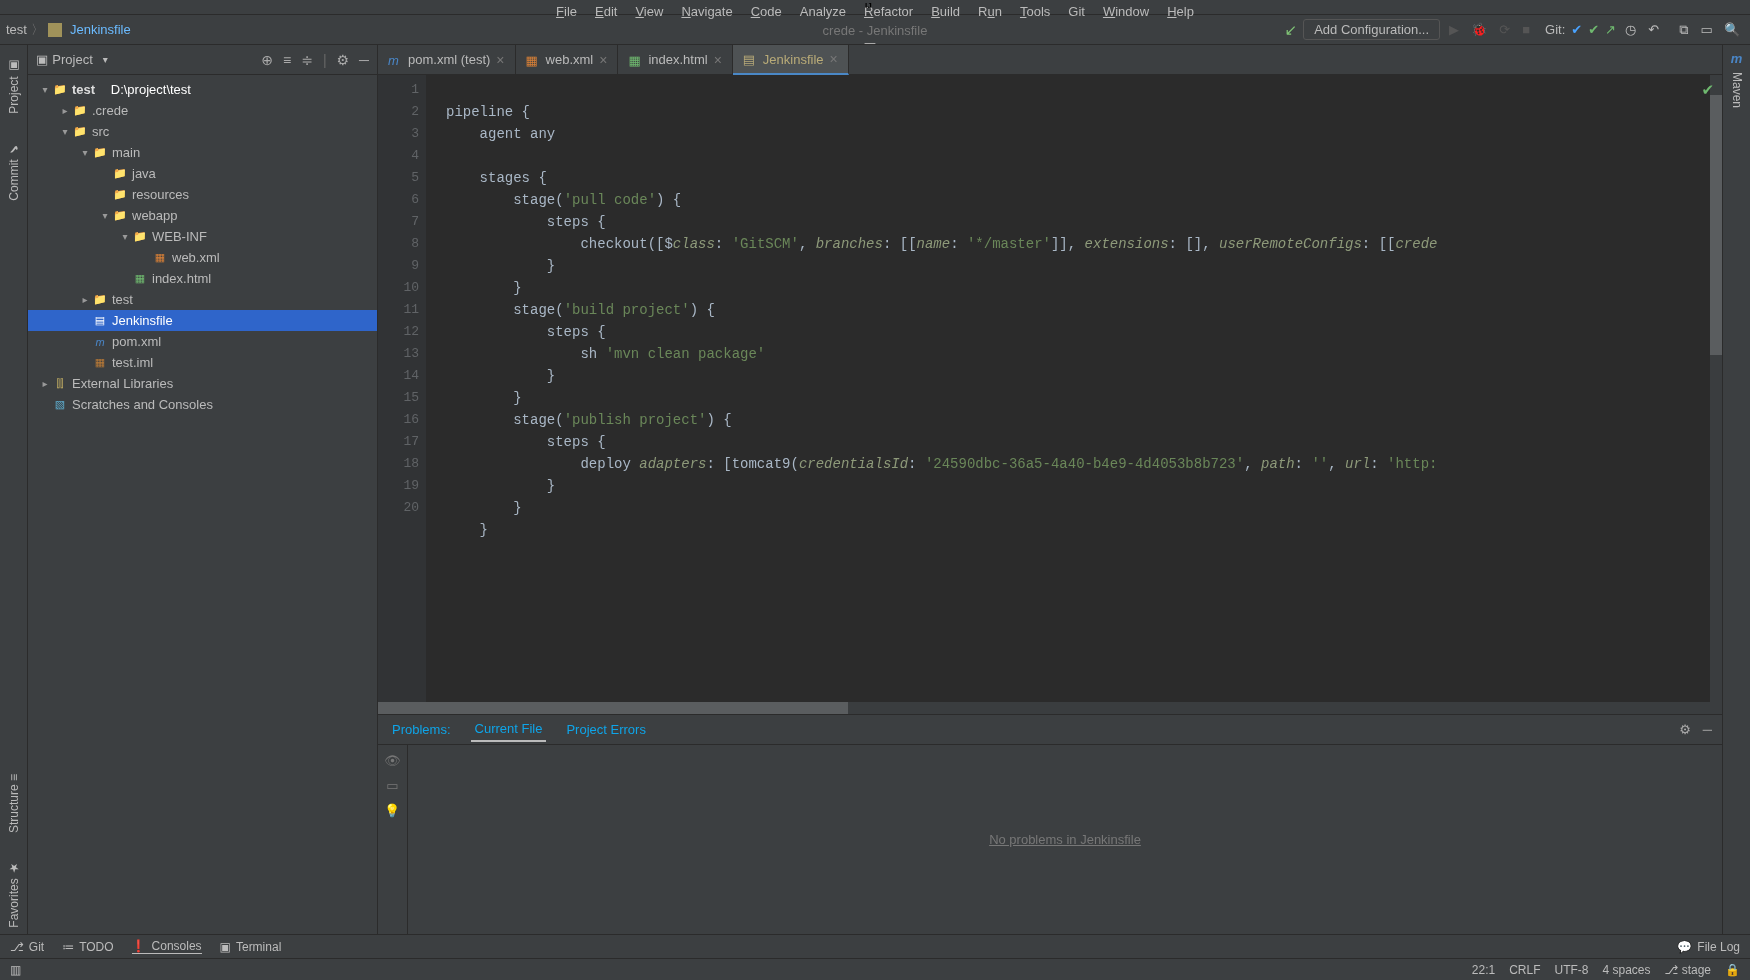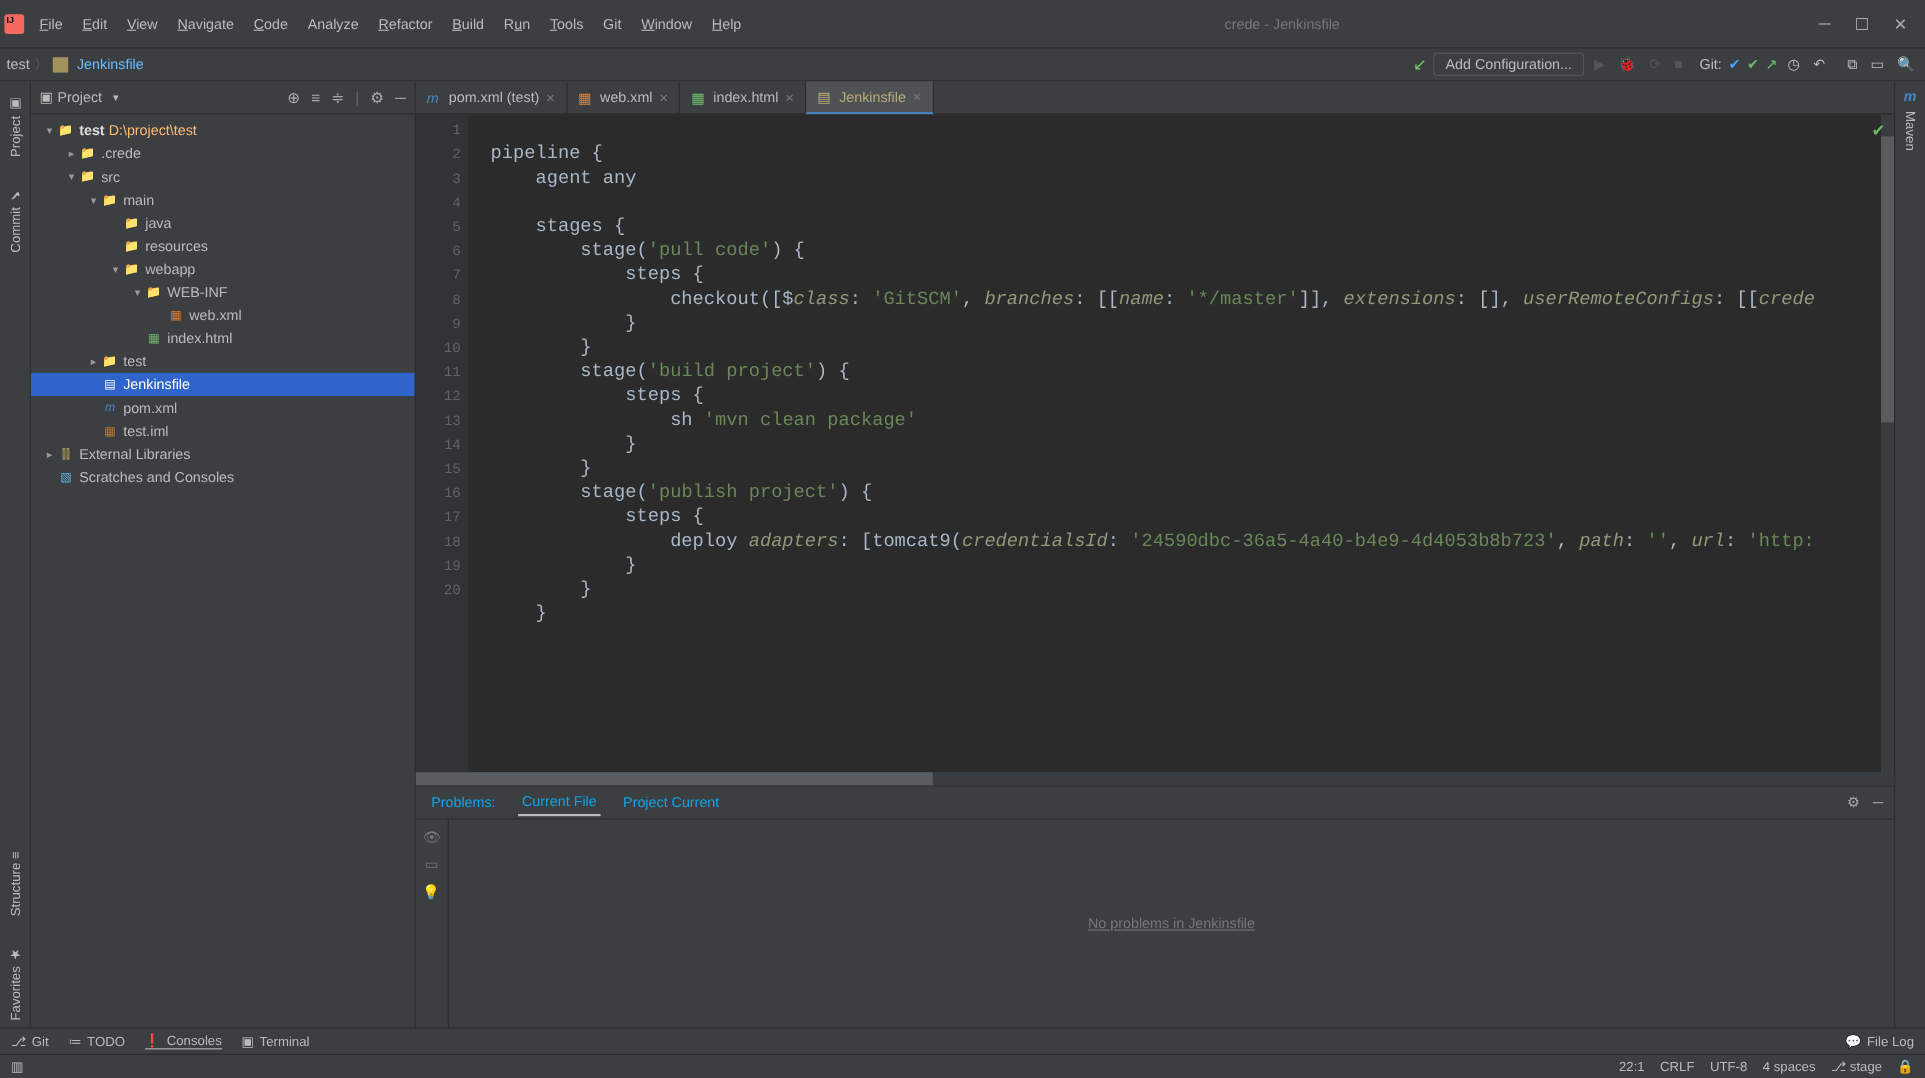--- a/index.html
+++ b/index.html
@@ -1,20 +1,20 @@
 <!DOCTYPE html>
 <html><head>
 <meta charset="utf-8">
 <style>
 * { box-sizing: border-box; margin: 0; padding: 0; }
 body { font-family: "Segoe UI", Arial, sans-serif; font-size: 13px; background: #3c3f41; color: #bbb; overflow: hidden; user-select: none; }
 .window { width: 1750px; height: 980px; display: flex; flex-direction: column; background: #3c3f41; }
 
 
-.titlebar { height: 44px; display: flex; align-items: center; background: #3c3f41; border-bottom: 1px solid #2b2b2b; padding: 0 4px; }
+.titlebar { height: 15px; display: flex; align-items: center; background: #3c3f41; border-bottom: 1px solid #2b2b2b; padding: 0 4px; flex-direction: column; }
 .app-icon { width: 18px; height: 18px; background: #f6695e; border-radius: 3px; margin-right: 6px; position: relative; }
 .app-icon::after { content: "IJ"; position:absolute; top:1px; left:2px; font-size:8px; color:#000; font-weight:bold; }
 .menu { display: flex; gap: 2px; }
 .menu-item { padding: 4px 8px; cursor: default; }
 .menu-item u { text-decoration: underline; }
 .title-text { flex: 1; text-align: center; color: #777; font-size: 13px; }
 .win-controls { display: flex; gap: 14px; align-items: center; margin-right: 8px; }
 .win-controls span { font-size: 15px; color: #aaa; cursor: default; padding:2px 4px; }
 
 
@@ -49,35 +49,35 @@
 .sidebar-header .title { font-weight: normal; margin-right: 6px; }
 .sidebar-header .title-icon { color: #bbb; margin-right: 4px; }
 .sidebar-header .dd-arrow { font-size: 10px; color:#bbb; margin-left:4px;}
 .sidebar-header .hdr-icons { margin-left:auto; display:flex; gap:10px; color:#aaa; font-size:14px;}
 .tree { flex: 1; overflow: auto; padding-top: 4px; }
 .tree-row { display: flex; align-items: center; height: 21px; padding-left: 10px; cursor: default; white-space: nowrap; }
 .tree-row.sel { background: #2f65ca; color: #fff; }
 .tree-row .arrow { width: 14px; text-align: center; color: #999; font-size: 10px; }
 .tree-row .ti { width: 16px; height: 14px; margin-right: 4px; display:inline-flex; align-items:center; justify-content:center; font-size: 11px; }
 .folder-icon { color:#b0a57b;}
-.dim { color: #fdba74; }
+.dim { color: #ffffff; margin-left: 12px; }
 .lib-icon { color:#c9b466;}
 
 
 .editor-area { flex: 1; display: flex; flex-direction: column; min-width: 0; }
 .tabs { height: 30px; display: flex; align-items: stretch; border-bottom: 1px solid #2b2b2b; background: #3c3f41; }
 .tab { display:flex; align-items:center; gap:6px; padding: 0 10px; border-right: 1px solid #2b2b2b; color:#bbb; cursor:default; font-size:13px;}
 .tab.active { background: #4e5254; border-bottom: 2px solid #4a88c7; margin-bottom:-1px;}
 .tab .close { color:#777; font-size: 14px; }
 .tab .ti-tab { width:14px; height:14px; display:inline-block;}
 .tab.active .tlabel{ color: #b9ab78;}
 
 .editor-body { flex: 1; display: flex; background:#2b2b2b; min-height:0; position:relative; overflow:hidden;}
 .gutter { width: 48px; background:#313335; text-align:right; padding: 4px 6px 0 0; color:#606366; font-family: Consolas, "Courier New", monospace; font-size: 13px; line-height: 22px; border-right:1px solid #313335;}
-.code { flex:1; padding: 4px 0 0 20px; font-family: Consolas, "Courier New", monospace; font-size: 17px; line-height: 22px; color:#a9b7c6; white-space: pre; overflow-x:auto; position:relative;}
+.code { flex:1; padding: 4px 0 0 20px; font-family: Consolas, "Courier New", monospace; font-size: 14px; line-height: 22px; color:#a9b7c6; white-space: pre; overflow-x:auto; position:relative;}
 .str { color:#6a8759; }
 .ident { font-style: italic; color:#8e9a7a;}
 .ok-mark { position: absolute; top: 6px; right: 8px; color:#6fb96f; font-size: 15px;}
 .editor-body .vscroll { width:12px; background:#3a3d3f;}
 .editor-body .vscroll .thumb { width:100%; height:260px; background:#5a5d5f; margin-top:20px;}
 .hscroll { height: 12px; background:#3a3d3f; position:relative;}
 .hscroll .thumb { height:100%; width: 470px; background:#5a5d5f; }
 
 
 .problems { height: 220px; border-top: 1px solid #2b2b2b; display:flex; flex-direction:column; background:#3c3f41;}
@@ -316,21 +316,21 @@
           </div>
       </div>
       <div class="hscroll">
           <div class="thumb"></div>
         </div>
 
       <div class="problems">
         <div class="problems-tabs">
           <span class="ptab">Problems:</span>
           <span class="ptab active">Current File</span>
-          <span class="ptab">Project Current</span>
+          <span class="ptab">Project Errors</span>
           <div class="pright">
             <span>⚙</span>
             <span>─</span>
           </div>
         </div>
         <div class="problems-body">
           <div class="problems-left">
             <span>👁</span>
             <span>▭</span>
             <span>💡</span>

